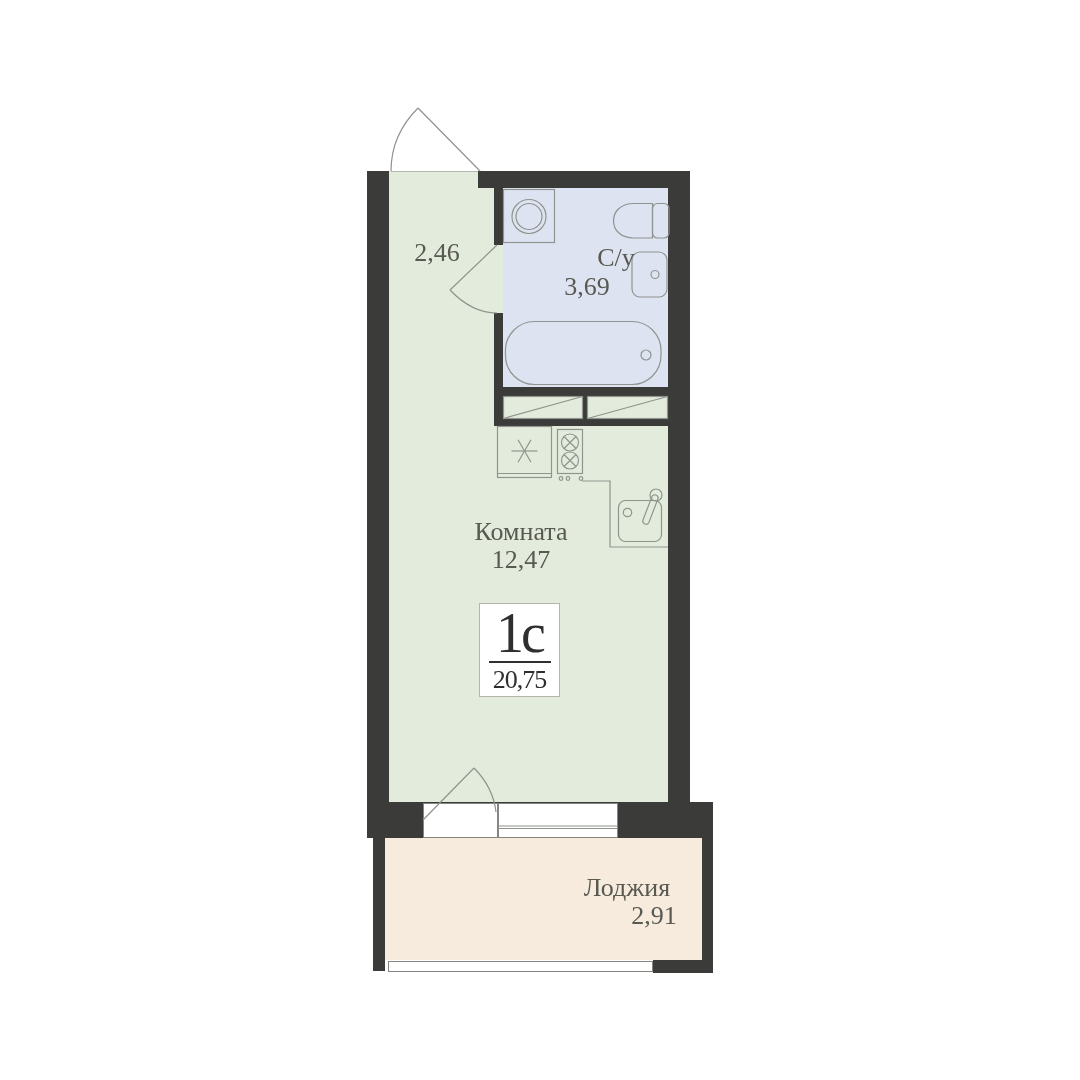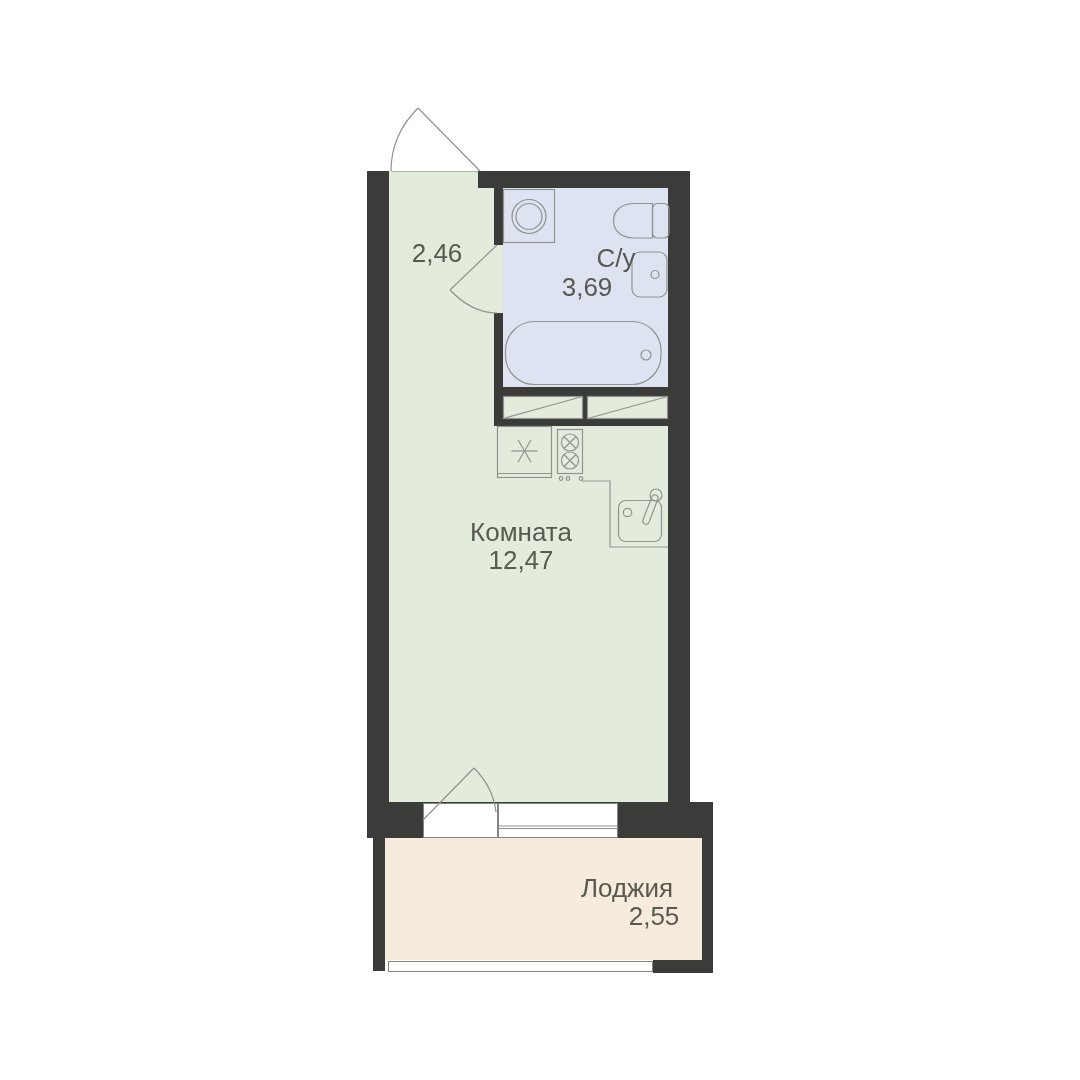--- a/index.html
+++ b/index.html
@@ -1,17 +1,17 @@
 <!DOCTYPE html>
 <html style="--bg: #ffffff; --wall: #3b3b39; --room: #e3ecdc; --bath: #dee3f1; --loggia: #f6ebdc; --line: #8f948e; --label: #585951; --ink: #2f2f2d; --openb: #84867f; --plateb: #b5b5ad;"><head>
 <meta charset="utf-8">
 <style>
   html,body{margin:0;padding:0;background:#fff;}
   .stage{position:relative;width:1080px;height:1080px;background:var(--bg,#fff);
-         font-family:Liberation Sans, sans-serif;overflow:hidden;border-radius:22px;}
+         font-family:Liberation Serif, serif;overflow:hidden;border-radius:22px;}
   .floor{position:absolute;}
   .wall{position:absolute;background:var(--wall);}
   .opening{position:absolute;background:#fff;border:1px solid var(--openb);box-sizing:border-box;}
   .ov{position:absolute;left:0;top:0;}
   .ln{fill:none;stroke:var(--line);stroke-width:1.2;}
   .cab{fill:var(--room);stroke:var(--line);stroke-width:1.2;}
   .lbl{position:absolute;transform:translate(-50%,-50%);color:var(--label);
        font-size:26px;line-height:1;white-space:nowrap;}
   .plate{position:absolute;left:479px;top:603px;width:81px;height:94px;background:#fff;
          border:1px solid var(--plateb);box-sizing:border-box;display:flex;flex-direction:column;
@@ -132,16 +132,21 @@
       <path class="ln" d="M 498 828.5 H 618"></path>
     </g>
   </svg>
 
   <div class="lbl" style="left:437px;top:253px;">2,46</div>
   <div class="lbl" style="left:616px;top:258px;">С/у</div>
   <div class="lbl" style="left:587px;top:287px;">3,69</div>
   <div class="lbl" style="left:521px;top:532px;">Комната</div>
   <div class="lbl" style="left:521px;top:560px;text-align:center;">12,47</div>
   <div class="lbl" style="left:627px;top:888px;">Лоджия</div>
-  <div class="lbl" style="left:654px;top:916px;">2,55</div>
+  <div class="lbl" style="left:654px;top:916px;">2,91</div>
 
+  <div class="plate">
+    <div class="type">1с</div>
+    <div class="sep"></div>
+    <div class="parea">20,75</div>
+  </div>
 
 </div>
 
 </body></html>

